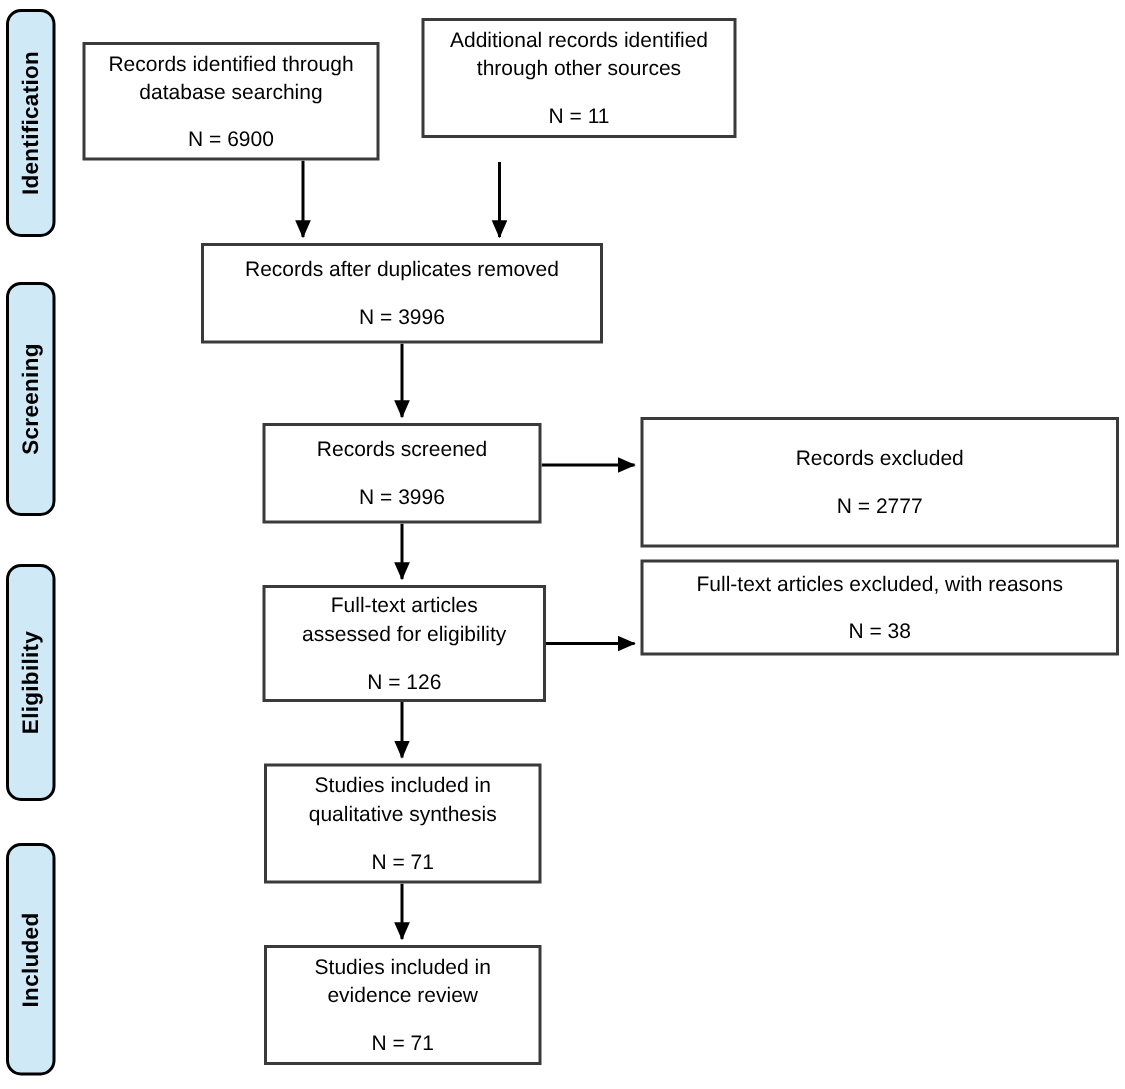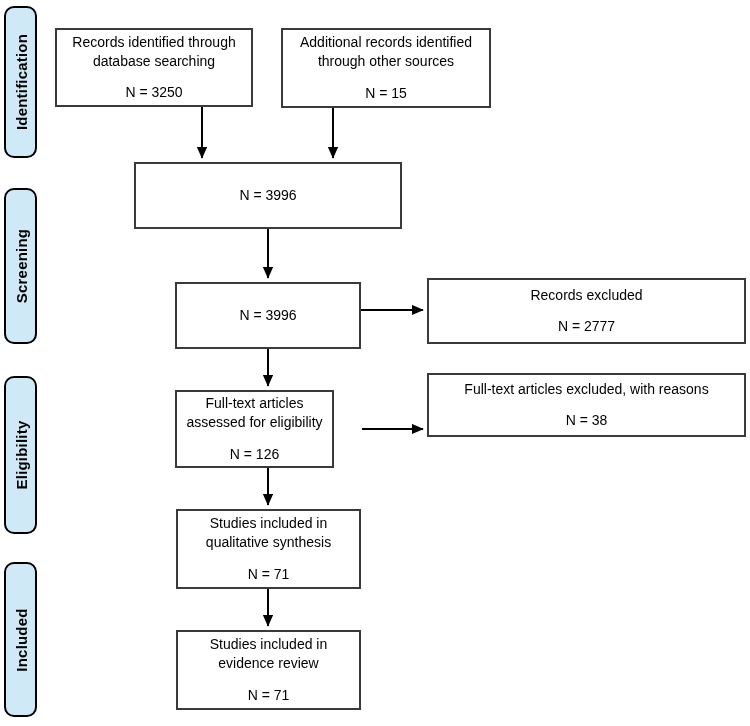--- a/index.html
+++ b/index.html
@@ -63,25 +63,25 @@
     justify-content: center;
     text-align: center;
     font-size: 14px;
     line-height: 1.38;
     padding: 2px 6px;
     gap: 12px;
   }
   .node .txt { white-space: pre-line; display: block; }
   .node .nval { display: block; }
   .nd-records-identified { left: 55px;  top: 28px;  width: 198px; height: 79px; }
-  .nd-other-sources      { left: 281px; top: 28px;  width: 210px; height: 80px; }
+  .nd-other-sources      { left: 281px; top: 12px;  width: 210px; height: 80px; }
   .nd-duplicates-removed { left: 134px; top: 162px; width: 268px; height: 67px; }
   .nd-records-screened   { left: 175px; top: 282px; width: 186px; height: 67px; }
-  .nd-records-excluded   { left: 427px; top: 278px; width: 319px; height: 66px; }
-  .nd-fulltext-assessed  { left: 175px; top: 390px; width: 159px; height: 78px; }
+  .nd-records-excluded   { left: 427px; top: 278px; width: 319px; height: 87px; }
+  .nd-fulltext-assessed  { left: 175px; top: 390px; width: 189px; height: 78px; }
   .nd-fulltext-excluded  { left: 427px; top: 373px; width: 319px; height: 64px; }
   .nd-qualitative        { left: 176px; top: 509px; width: 185px; height: 80px; }
   .nd-evidence           { left: 176px; top: 630px; width: 185px; height: 80px; }
 </style>
 </head>
 <body>
 
 <div id="canvas">
 
   <svg id="arrow-layer" viewBox="0 0 750 726" xmlns="http://www.w3.org/2000/svg">
@@ -109,34 +109,36 @@
   <div class="stage st-eligibility">
     <span class="rot">Eligibility</span>
   </div>
   <div class="stage st-included">
     <span class="rot">Included</span>
   </div>
 
   <div class="node nd-records-identified">
     <span class="txt">Records identified through
 database searching</span>
-    <span class="nval">N = 3250</span>
+    <span class="nval">N = 6900</span>
   </div>
 
   <div class="node nd-other-sources">
     <span class="txt">Additional records identified
 through other sources</span>
-    <span class="nval">N = 15</span>
+    <span class="nval">N = 11</span>
   </div>
 
   <div class="node nd-duplicates-removed">
+    <span class="txt">Records after duplicates removed</span>
     <span class="nval">N = 3996</span>
   </div>
 
   <div class="node nd-records-screened">
+    <span class="txt">Records screened</span>
     <span class="nval">N = 3996</span>
   </div>
 
   <div class="node nd-records-excluded">
     <span class="txt">Records excluded</span>
     <span class="nval">N = 2777</span>
   </div>
 
   <div class="node nd-fulltext-assessed">
     <span class="txt">Full-text articles

